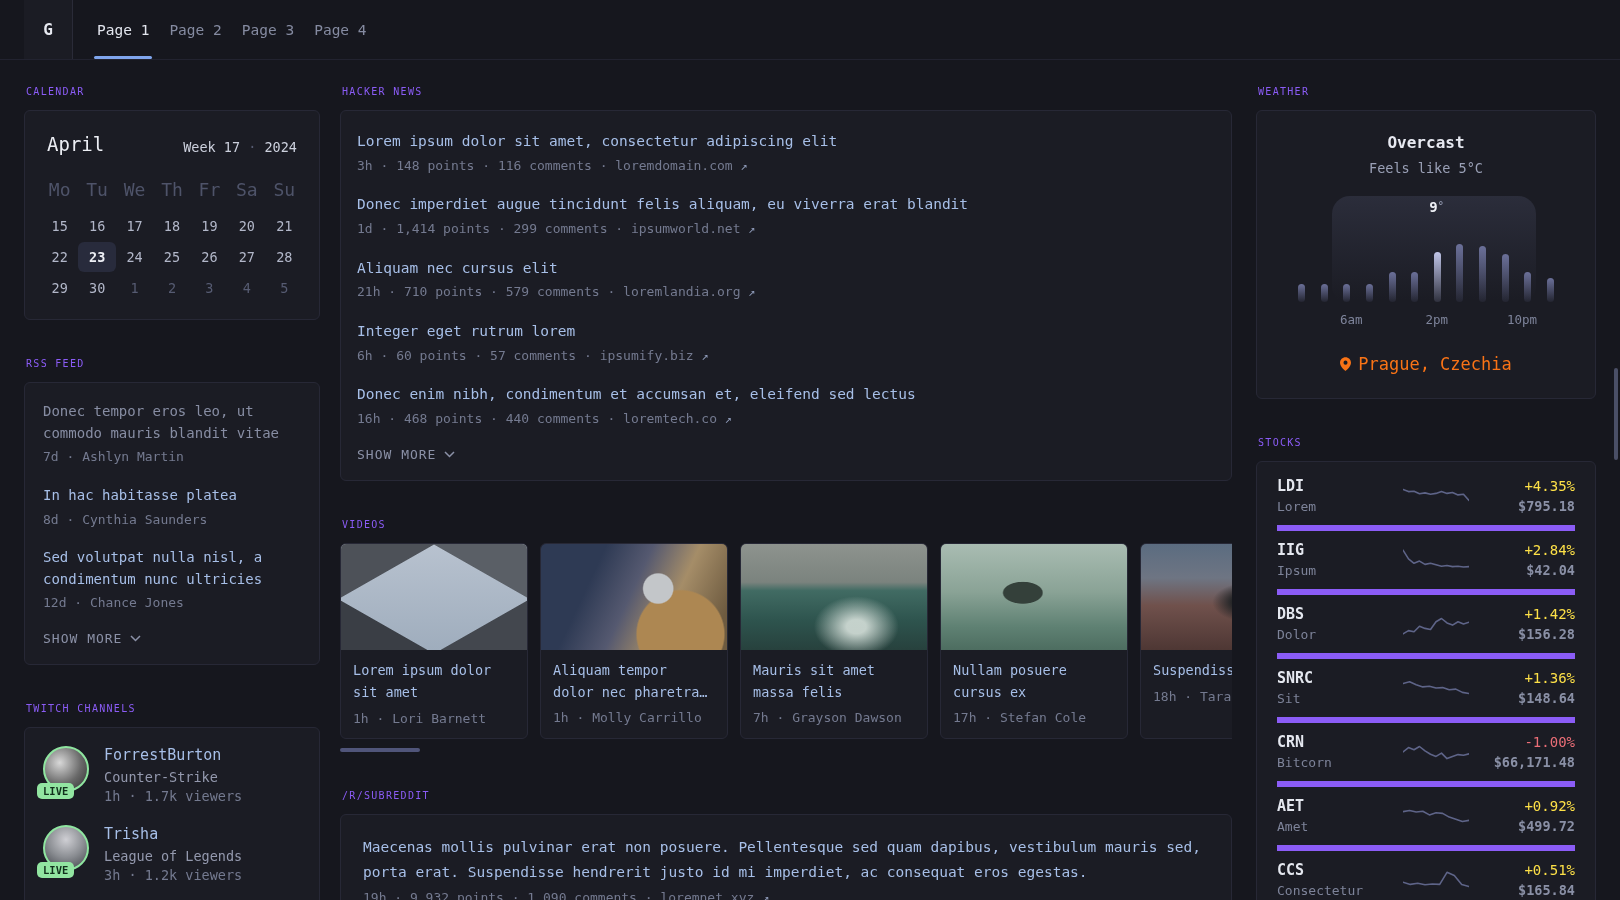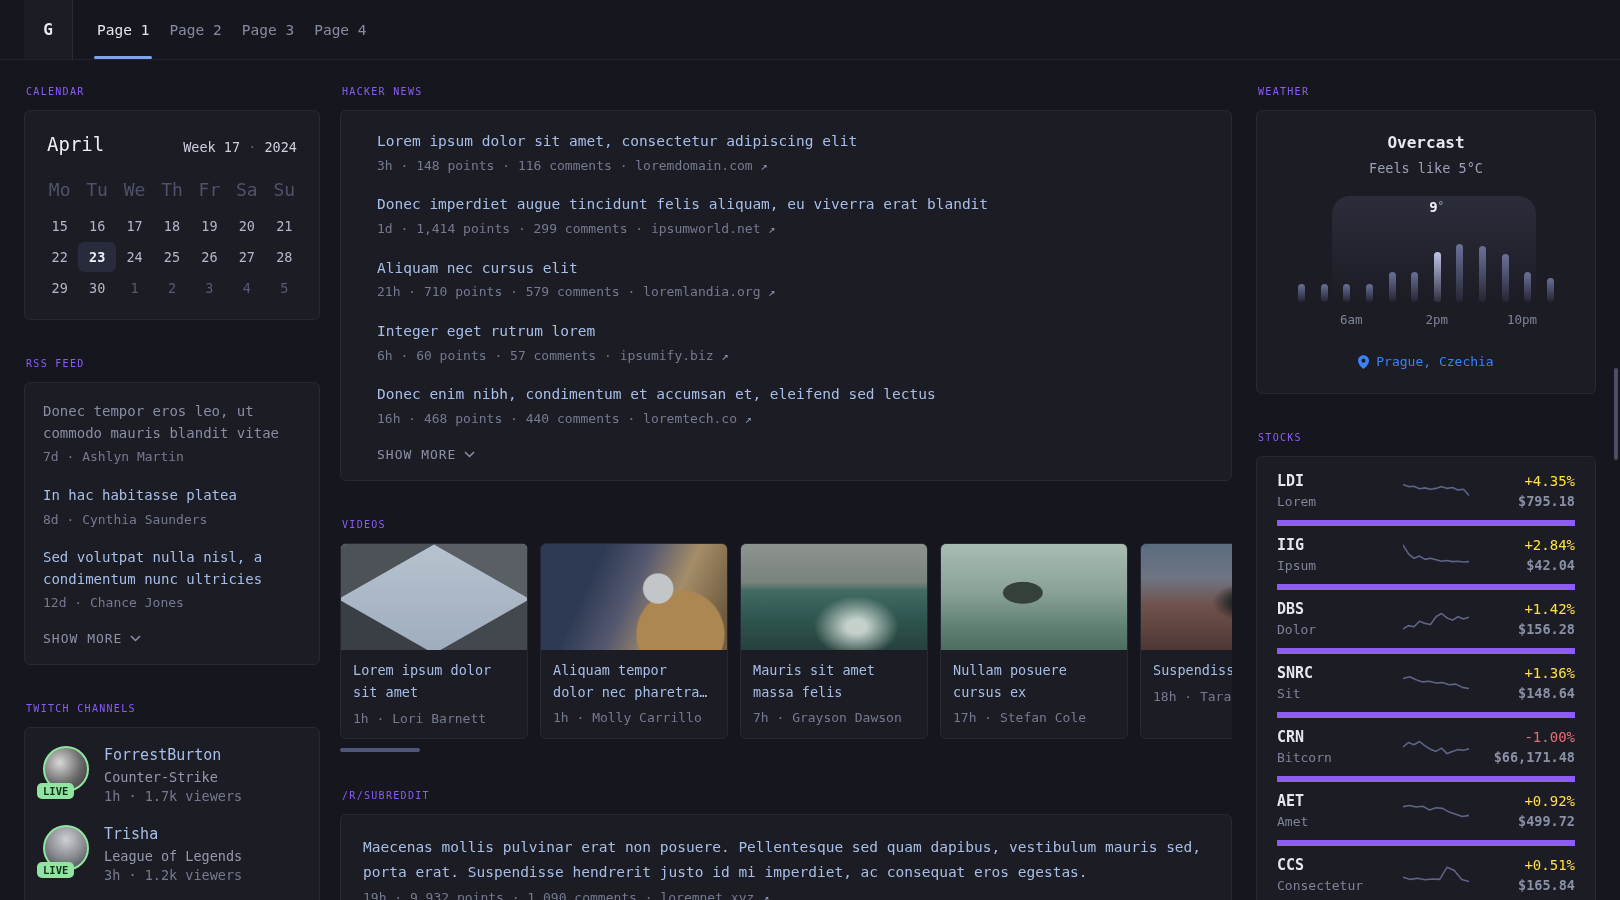--- a/index.html
+++ b/index.html
@@ -53,21 +53,21 @@
   .av-wrap { position:relative; flex:none; }
   .avatar { width:46px; height:46px; border-radius:50%; border:2px solid #4a5070; }
   .avatar.ring-live { border-color:#8fe5a0; }
   .av-1 { background:radial-gradient(circle at 35% 35%, #d8d8d8, #6a6a6a 55%, #2e2e2e); }
   .av-2 { background:radial-gradient(circle at 50% 30%, #cfcfd4, #8a8d92 50%, #3c3f45); }
   .live-badge { position:absolute; left:-6px; bottom:-7px; background:#92e5a1; color:#11301c; font-size:10.5px; font-weight:bold; padding:2px 6px; border-radius:5px; }
   .tw-name { color:#a7bfe8; font-size:15px; }
   .tw-game { color:#9499ae; font-size:13.5px; margin-top:5px; }
   .tw-meta { color:#747a90; font-size:13.5px; margin-top:3px; }
   
-  .hn { padding:20px 36px 18px; }
+  .hn { padding:20px 16px 18px; }
   .hn-item { margin-bottom:19px; }
   .hn-title { color:#a7bfe8; font-size:14.5px; line-height:1.5; cursor:pointer; }
   
   .vid-strip { display:flex; gap:12px; overflow:hidden; }
   .vid-card { width:188px; flex:none; background:#1b1c24; border:1px solid #272836; border-radius:6px; overflow:hidden; cursor:pointer; }
   .vid-thumb { height:106px; }
   .vid-body { padding:10px 12px 12px; }
   .vid-title { color:#a7bfe8; font-size:13.5px; line-height:1.6; max-height:44px; overflow:hidden; }
   .vid-meta { color:#747a90; font-size:13px; margin-top:7px; white-space:nowrap; overflow:hidden; }
   .vid-scroll { width:80px; height:4px; border-radius:2px; background:#50557a; margin-top:9px; }
@@ -100,21 +100,21 @@
   .wx-chart { position:relative; width:256px; height:76px; margin:50px auto 0; }
   .wx-glow { position:absolute; left:34px; right:18px; top:-30px; bottom:-2px;
       background:linear-gradient(180deg, rgba(44,46,60,.95), rgba(44,46,60,0) 96%); border-radius:18px; }
   .wx-bars { position:absolute; left:0; right:0; top:0; bottom:0; display:flex; justify-content:space-between; align-items:flex-end; }
   .wx-bar { width:7px; border-radius:4px; background:linear-gradient(180deg, #6b7099 0%, rgba(95,100,140,.12) 100%); }
   .wx-bar.hi { background:linear-gradient(180deg, #c0c5e8 0%, rgba(160,166,210,.15) 100%); }
   .wx-peak { position:absolute; top:-27px; left:54.17%; transform:translateX(-50%); color:#eef0f6; font-size:14px; font-weight:bold; }
   .wx-peak .deg { color:#8b91a7; font-size:11px; vertical-align:top; }
   .wx-times { position:relative; height:16px; width:256px; margin:10px auto 0; }
   .wx-time { position:absolute; transform:translateX(-50%); color:#7e849b; font-size:12.5px; }
-  .wx-loc { margin-top:26px; display:flex; justify-content:center; align-items:center; gap:7px; color:#3b82f6; font-size:13px; }
+  .wx-loc { margin-top:26px; display:flex; justify-content:center; align-items:center; gap:7px; color:#f97316; font-size:17px; }
   .wx-loc svg { flex:none; }
   
   .stk { padding:5px 20px; }
   .stk-row { display:flex; align-items:center; padding:10px 0 11px; cursor:pointer; }
   .stk-row + .stk-row { border-top:6px solid #8b5cf6; }
   .stk-left { width:112px; }
   .stk-sym { color:#e4e7ef; font-size:15px; font-weight:bold; }
   .stk-name { color:#7d8399; font-size:13px; margin-top:4px; }
   .spark { width:66px; height:26px; margin-left:14px; }
   .stk-right { margin-left:auto; text-align:right; }

